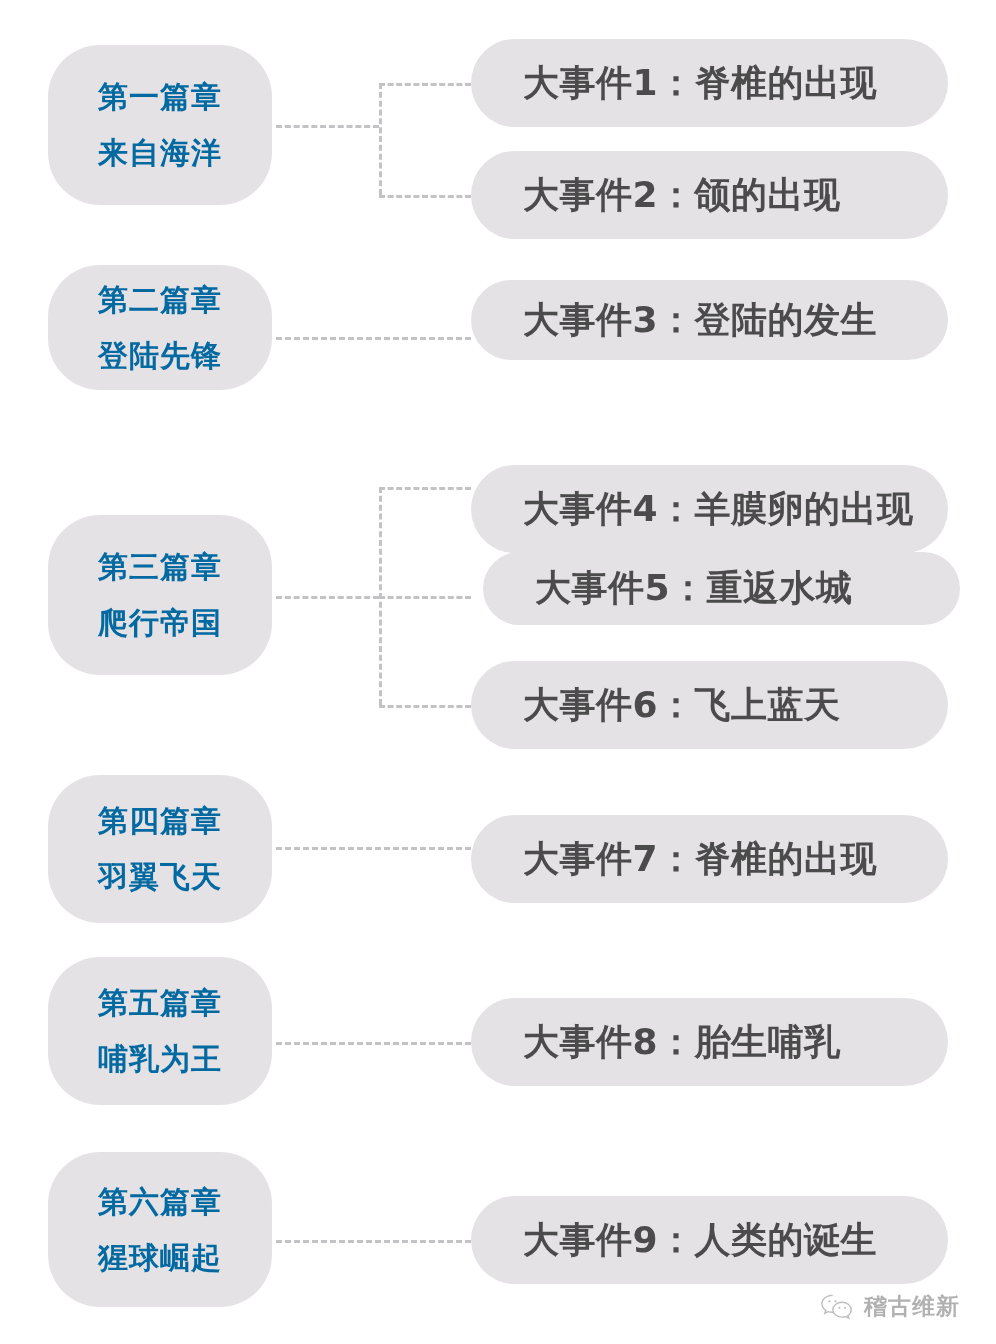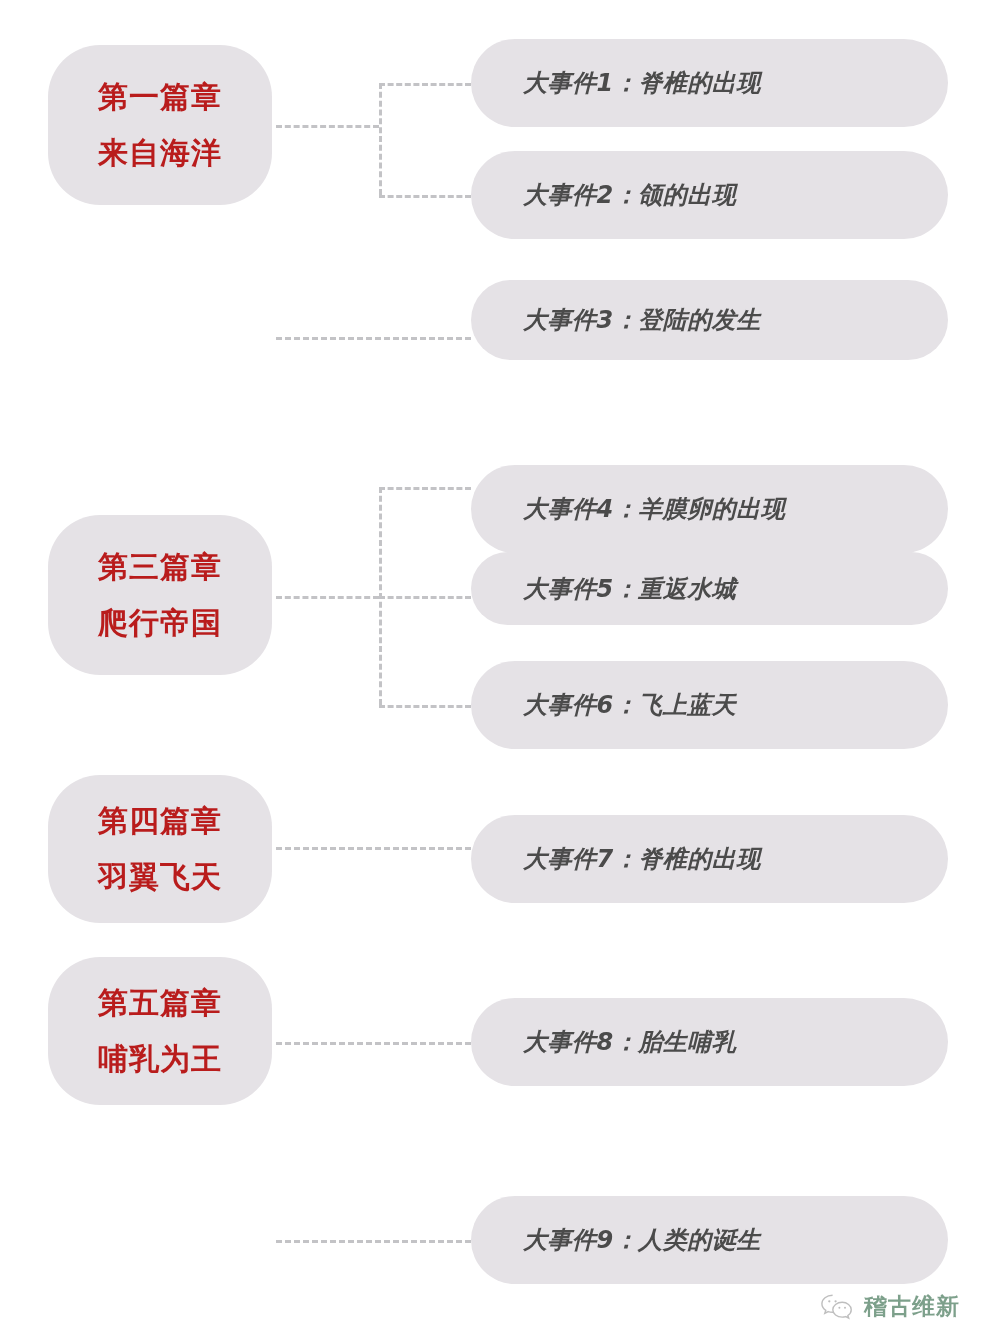--- a/index.html
+++ b/index.html
@@ -20,46 +20,45 @@
 
   
   .chapter-pill {
     position: absolute;
     background: #e5e2e6;
     border-radius: 52px;
     display: flex;
     flex-direction: column;
     align-items: center;
     justify-content: center;
-    color: #b91c1c;
+    color: #0369a1;
     font-weight: bold;
     font-size: 30px;
     letter-spacing: 1px;
     box-sizing: border-box;
   }
   .chapter-line {
     line-height: 1.0;
   }
   .chapter-line.first {
     margin-bottom: 26px;
   }
 
   .event-pill {
     position: absolute;
     background: #e5e2e6;
     border-radius: 44px;
     display: flex;
     align-items: center;
     color: #4b4b4b;
     font-weight: bold;
-    font-size: 24px;
+    font-size: 36px;
     letter-spacing: 0.5px;
     padding-left: 52px;
     box-sizing: border-box;
-    font-style: italic;
   }
 
   
   .conn-h {
     position: absolute;
     height: 0;
     border-top: 3px dashed #c3c3c6;
   }
   .conn-v {
     position: absolute;
@@ -71,21 +70,21 @@
   #watermark {
     position: absolute;
     right: 36px;
     bottom: 22px;
     display: flex;
     align-items: center;
     gap: 10px;
     opacity: 0.55;
   }
   #watermark .wm-text {
-    color: #14532d;
+    color: #737373;
     font-size: 23px;
     font-weight: bold;
     letter-spacing: 1px;
   }
   #watermark svg { display: block; }
 </style>
 </head>
 <body>
 
 <div id="canvas">
@@ -100,41 +99,45 @@
   <div class="conn-h" style="left:379px; top:83px; width:92px;"></div>
   <div class="conn-h" style="left:379px; top:195px; width:92px;"></div>
 
   <div class="event-pill" style="left:471px; top:39px; width:477px; height:88px;">
     <span>大事件1：脊椎的出现</span>
   </div>
   <div class="event-pill" style="left:471px; top:151px; width:477px; height:88px;">
     <span>大事件2：颌的出现</span>
   </div>
 
+  <div class="chapter-pill" style="left:48px; top:265px; width:224px; height:125px;">
+    <span class="chapter-line first">第二篇章</span>
+    <span class="chapter-line">登陆先锋</span>
+  </div>
   <div class="conn-h" style="left:276px; top:337px; width:195px;"></div>
 
   <div class="event-pill" style="left:471px; top:280px; width:477px; height:80px;">
     <span>大事件3：登陆的发生</span>
   </div>
 
   <div class="chapter-pill" style="left:48px; top:515px; width:224px; height:160px;">
     <span class="chapter-line first">第三篇章</span>
     <span class="chapter-line">爬行帝国</span>
   </div>
 
   <div class="conn-h" style="left:276px; top:596px; width:103px;"></div>
   <div class="conn-v" style="left:379px; top:487px; height:218px;"></div>
   <div class="conn-h" style="left:379px; top:487px; width:92px;"></div>
   <div class="conn-h" style="left:379px; top:596px; width:92px;"></div>
   <div class="conn-h" style="left:379px; top:705px; width:92px;"></div>
 
   <div class="event-pill" style="left:471px; top:443px; width:477px; height:88px;margin-top:22px;">
     <span>大事件4：羊膜卵的出现</span>
   </div>
-  <div class="event-pill" style="left:471px; top:552px; width:477px; height:73px;text-align:center;">
+  <div class="event-pill" style="left:483px; top:552px; width:477px; height:73px;text-align:center;">
     <span>大事件5：重返水城</span>
   </div>
   <div class="event-pill" style="left:471px; top:661px; width:477px; height:88px;">
     <span>大事件6：飞上蓝天</span>
   </div>
 
   <div class="chapter-pill" style="left:48px; top:775px; width:224px; height:148px;">
     <span class="chapter-line first">第四篇章</span>
     <span class="chapter-line">羽翼飞天</span>
   </div>
@@ -147,20 +150,24 @@
   <div class="chapter-pill" style="left:48px; top:957px; width:224px; height:148px;">
     <span class="chapter-line first">第五篇章</span>
     <span class="chapter-line">哺乳为王</span>
   </div>
   <div class="conn-h" style="left:276px; top:1042px; width:195px;"></div>
 
   <div class="event-pill" style="left:471px; top:998px; width:477px; height:88px;">
     <span>大事件8：胎生哺乳</span>
   </div>
 
+  <div class="chapter-pill" style="left:48px; top:1152px; width:224px; height:155px;">
+    <span class="chapter-line first">第六篇章</span>
+    <span class="chapter-line">猩球崛起</span>
+  </div>
   <div class="conn-h" style="left:276px; top:1240px; width:195px;"></div>
 
   <div class="event-pill" style="left:471px; top:1196px; width:477px; height:88px;">
     <span>大事件9：人类的诞生</span>
   </div>
 
   <div id="watermark">
     <span>
       <svg width="34" height="28" viewBox="0 0 34 28" fill="none" stroke="#8a8a8a" stroke-width="1.4">
         <path d="M12.6 2.2C6.6 2.2 1.9 6.0 1.9 10.7c0 2.6 1.5 5.0 3.9 6.6l-1.0 3.0 3.4-1.7c1.3 0.4 2.7 0.6 4.2 0.6 0.4 0 0.8 0 1.2-0.05"></path>

